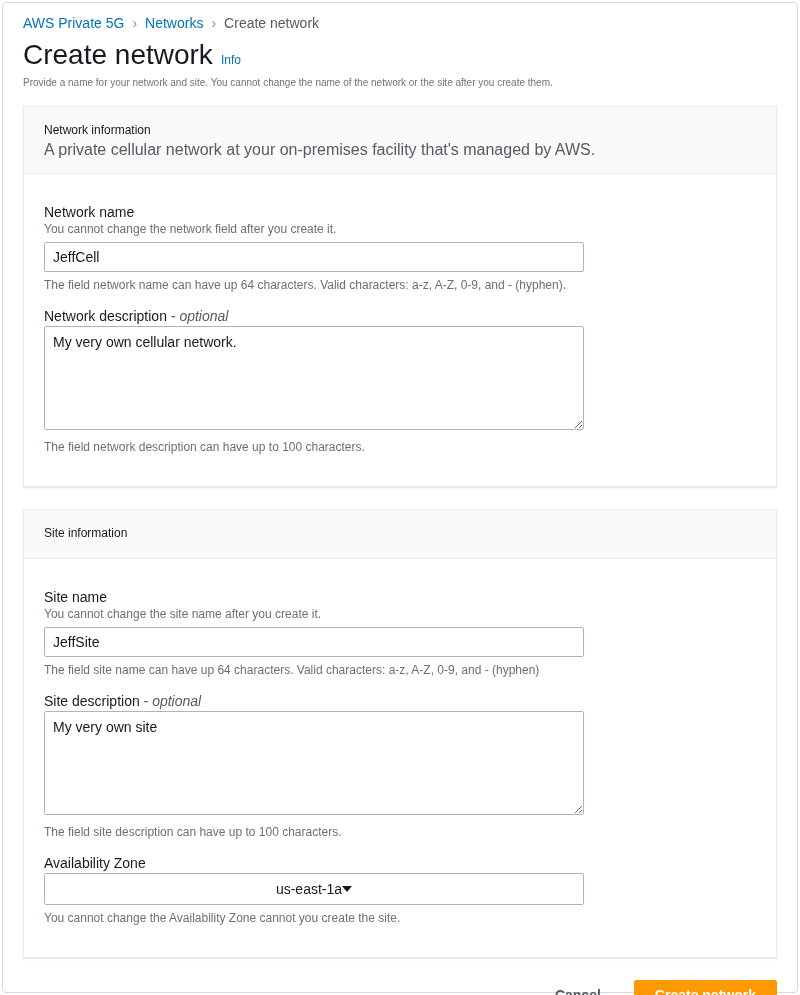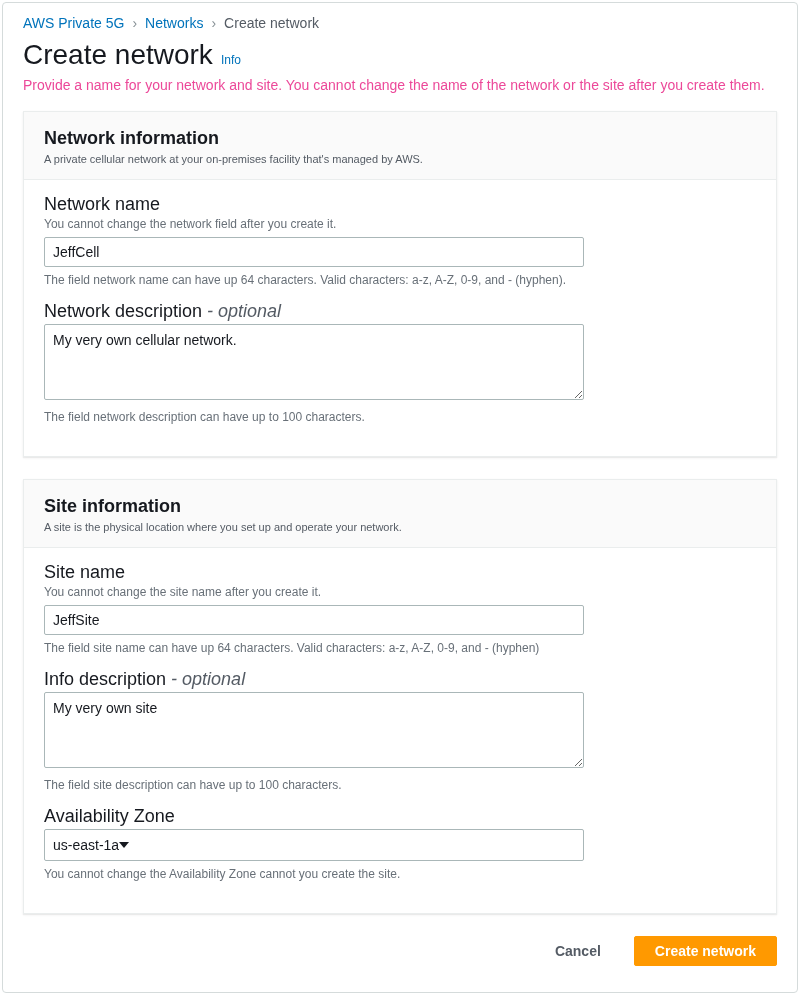--- a/index.html
+++ b/index.html
@@ -33,57 +33,57 @@
   .breadcrumb .chev { color: #879196; }
   h1.page-title {
     font-size: 28px;
     font-weight: 400;
     margin: 8px 0 6px 0;
     display: flex;
     align-items: baseline;
     gap: 8px;
   }
   .info-link { font-size: 12px; color: #0073bb; text-decoration: none; font-weight: 400; }
-  .page-desc { font-size: 14px; color: #ec4899; margin: 0 0 18px 0; }
+  .page-desc { font-size: 10px; color: #737373; margin: 0 0 18px 0; }
   .panel {
     background: #ffffff;
     border: 1px solid #eaeded;
     box-shadow: 0 1px 1px rgba(0,0,0,0.05), 0 1px 3px rgba(0,0,0,0.05);
     margin-bottom: 22px;
   }
   .panel-header {
     background: #fafafa;
     padding: 16px 20px 14px 20px;
     border-bottom: 1px solid #eaeded;
   }
-  .panel-title { font-size: 18px; font-weight: 700; margin: 0 0 4px 0; }
-  .panel-sub { font-size: 11px; color: #545b64; margin: 0; }
+  .panel-title { font-size: 12px; font-weight: 400; margin: 0 0 4px 0; }
+  .panel-sub { font-size: 16px; color: #545b64; margin: 0; }
   .panel-body { padding: 14px 20px 18px 20px; }
   .field { margin-bottom: 14px; }
-  .field-label { font-size: 18px; color: #16191f; margin-bottom: 2px; }
+  .field-label { font-size: 14px; color: #16191f; margin-bottom: 2px; margin-top: 16px; }
   .field-label .opt { font-style: italic; color: #545b64; }
   .field-hint-top { font-size: 12px; color: #687078; margin-bottom: 6px; }
   .field-hint-bottom { font-size: 12px; color: #687078; margin-top: 6px; }
   input[type="text"], textarea, .select {
     width: 540px;
     max-width: 100%;
     padding: 6px 8px;
     font-size: 14px;
     font-family: inherit;
     border: 1px solid #aab7b8;
     border-radius: 2px;
     background: #ffffff;
     color: #16191f;
   }
-  textarea { height: 76px; resize: both; line-height: 1.4; }
+  textarea { height: 104px; resize: both; line-height: 1.4; }
   .select {
     position: relative;
     display: flex;
     align-items: center;
-    justify-content: flex-start;
+    justify-content: center;
     height: 32px;
     cursor: pointer;
   }
   .select .caret {
     width: 0; height: 0;
     border-left: 5px solid transparent;
     border-right: 5px solid transparent;
     border-top: 6px solid #16191f;
   }
   .footer-actions {
@@ -148,34 +148,33 @@
         <textarea style="">My very own cellular network.</textarea>
         <div class="field-hint-bottom">The field network description can have up to 100 characters.</div>
       </div>
 
     </div>
   </section>
 
   <section class="panel">
     <div class="panel-header">
       <h2 class="panel-title">Site information</h2>
-      <p class="panel-sub">A site is the physical location where you set up and operate your network.</p>
     </div>
     <div class="panel-body">
 
       <div class="field">
         <div class="field-label">Site name</div>
         <div class="field-hint-top">You cannot change the site name after you create it.</div>
         <input type="text" value="JeffSite" style="">
         <div class="field-hint-bottom">The field site name can have up 64 characters. Valid characters: a-z, A-Z, 0-9, and - (hyphen)</div>
       </div>
 
       <div class="field">
         <div class="field-label">
-          <span>Info description</span><span class="opt"> - optional</span>
+          <span>Site description</span><span class="opt"> - optional</span>
         </div>
         <textarea style="">My very own site</textarea>
         <div class="field-hint-bottom">The field site description can have up to 100 characters.</div>
       </div>
 
       <div class="field">
         <div class="field-label">Availability Zone</div>
         <div class="select">
           <span>us-east-1a</span>
           <span class="caret"></span>

